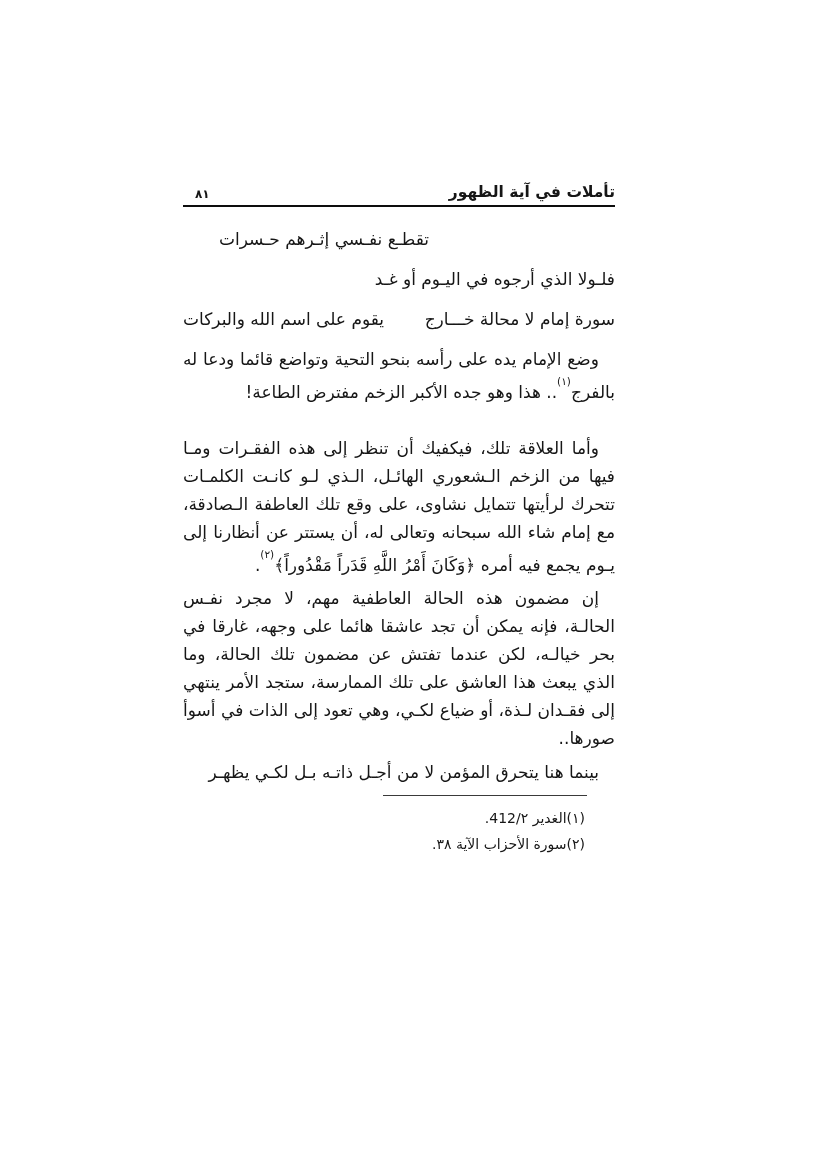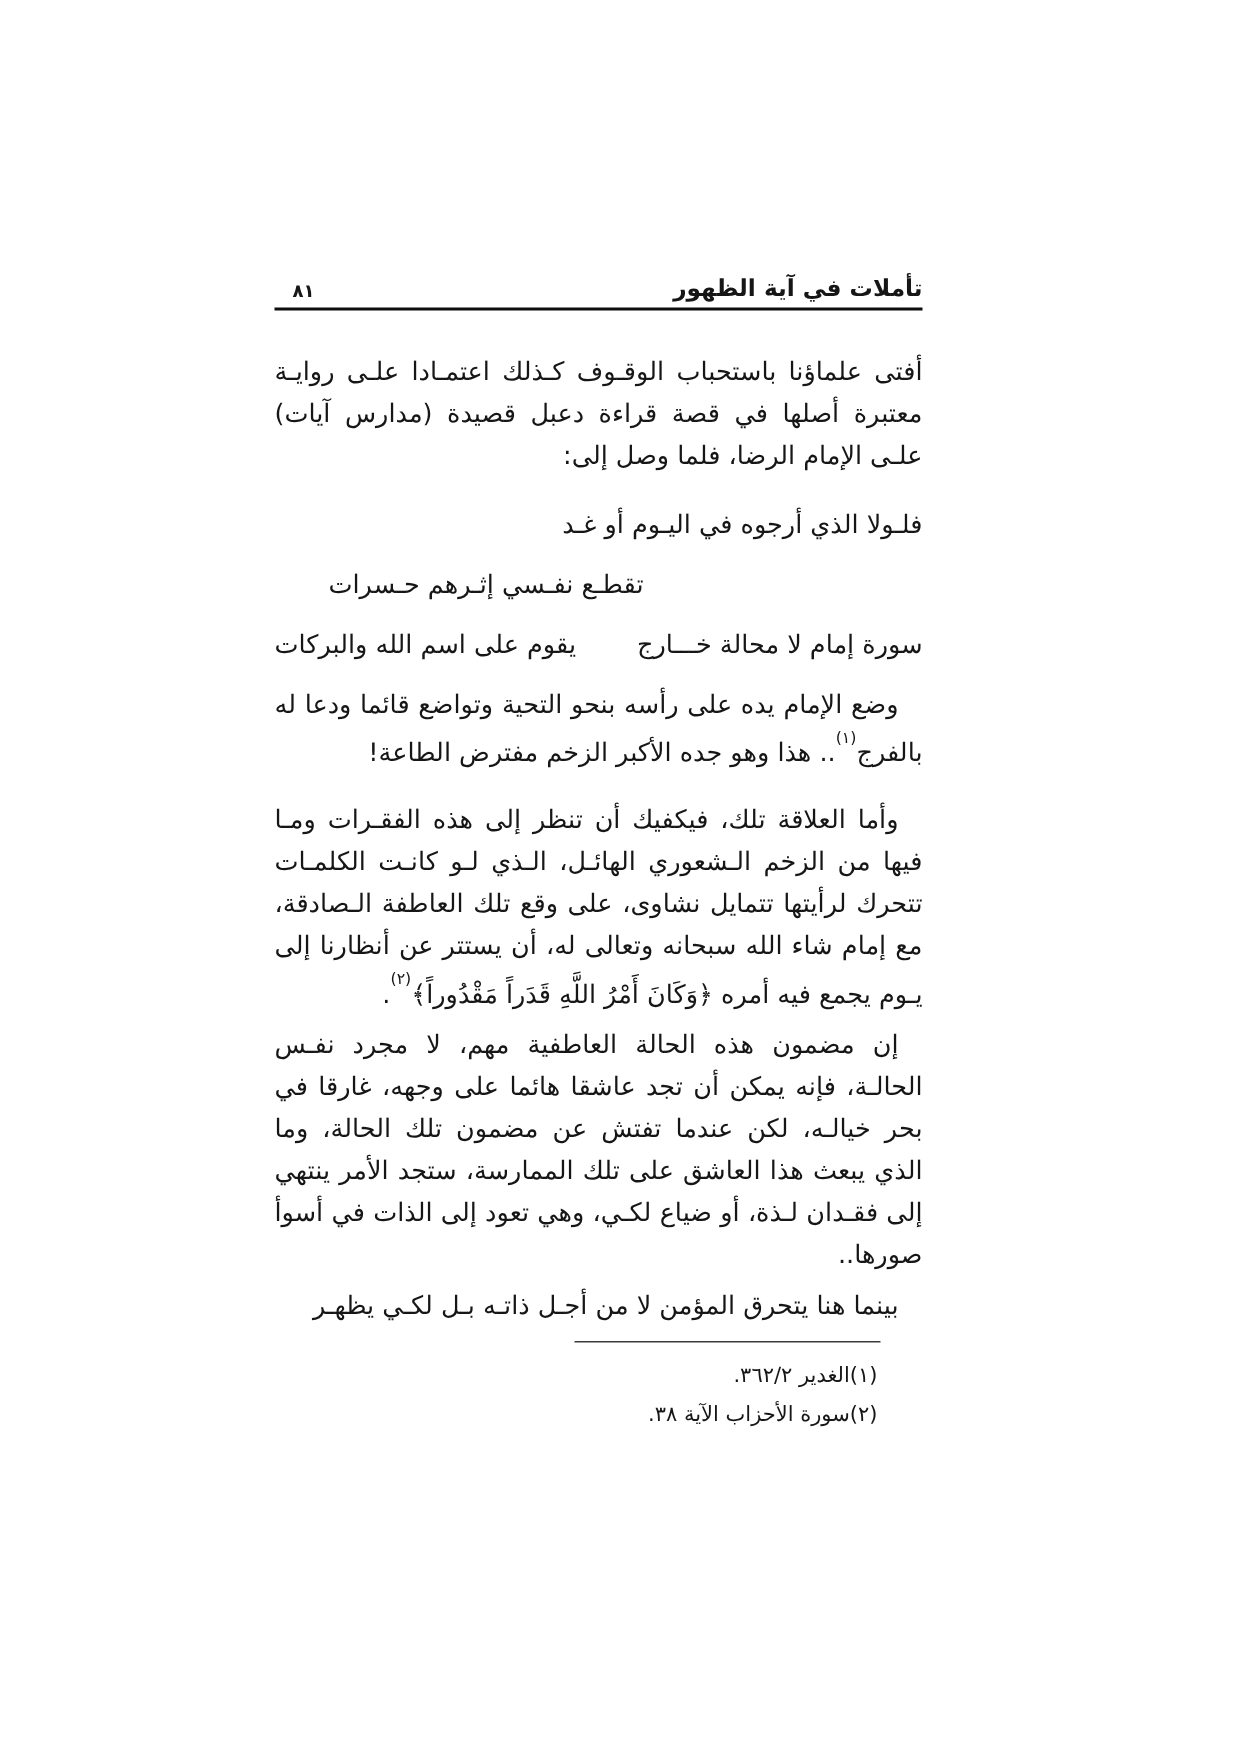--- a/index.html
+++ b/index.html
@@ -72,21 +72,21 @@
     display: flex;
     align-items: center;
   }
   .poetry-row.align-right { justify-content: flex-start; }
   .poetry-row.align-left  { justify-content: flex-end; padding-left: 36px; }
   .poetry-row.split {
     justify-content: space-between;
   }
   
   .para.p2 { margin-top: 6px; }
-  .para.p3 { margin-top: 16px; }
+  .para.p3 { margin-top: 28px; }
   .para.p4 { margin-top: 6px; }
   .para.p5 { margin-top: 6px; }
   
   .footnote-rule {
     margin: 9px 28px 0 0;
     width: 204px;
     border-top: 1.2px solid #3a3a3a;
   }
   .footnotes {
     margin: 9px 30px 0 0;
@@ -100,44 +100,43 @@
 <body>
 
 <div class="page">
   <div class="content">
 
     <div class="running-header">
       <span class="book-title">تأملات في آية الظهور</span>
       <span class="page-number">٨١</span>
     </div>
 
-    <p class="para first">أفتى علماؤنا باستحباب الوقـوف كـذلك اعتمـادا علـى روايـة معتبرة أصلها في قصة قراءة دعبل قصيدة (مدارس آيات) علـى الإمام الرضا، فلما وصل إلى:</p>
 
     <div class="poetry">
+      <div class="poetry-row align-left">
+        <span>تقطـع نفـسي إثـرهم حـسرات</span>
+      </div>
       <div class="poetry-row align-right">
         <span>فلـولا الذي أرجوه في اليـوم أو غـد</span>
-      </div>
-      <div class="poetry-row align-left">
-        <span>تقطـع نفـسي إثـرهم حـسرات</span>
       </div>
       <div class="poetry-row split">
         <span>سورة إمام لا محالة خـــارج</span>
         <span>يقوم على اسم الله والبركات</span>
       </div>
     </div>
 
     <p class="para indent p2"><span>وضع الإمام يده على رأسه بنحو التحية وتواضع قائما ودعا له بالفرج</span><sup class="fn-ref">(١)</sup><span>.. هذا وهو جده الأكبر الزخم مفترض الطاعة!</span></p>
 
     <p class="para indent p3"><span>وأما العلاقة تلك، فيكفيك أن تنظر إلى هذه الفقـرات ومـا فيها من الزخم الـشعوري الهائـل، الـذي لـو كانـت الكلمـات تتحرك لرأيتها تتمايل نشاوى، على وقع تلك العاطفة الـصادقة، مع إمام شاء الله سبحانه وتعالى له، أن يستتر عن أنظارنا إلى يـوم يجمع فيه أمره </span><span>﴿وَكَانَ أَمْرُ اللَّهِ قَدَراً مَقْدُوراً﴾</span><sup class="fn-ref">(٢)</sup><span>.</span></p>
 
     <p class="para indent p4">إن مضمون هذه الحالة العاطفية مهم، لا مجرد نفـس الحالـة، فإنه يمكن أن تجد عاشقا هائما على وجهه، غارقا في بحر خيالـه، لكن عندما تفتش عن مضمون تلك الحالة، وما الذي يبعث هذا العاشق على تلك الممارسة، ستجد الأمر ينتهي إلى فقـدان لـذة، أو ضياع لكـي، وهي تعود إلى الذات في أسوأ صورها..</p>
 
     <p class="para indent p5">بينما هنا يتحرق المؤمن لا من أجـل ذاتـه بـل لكـي يظهـر</p>
 
     <div class="footnote-rule"></div>
 
     <div class="footnotes">
-      <div class="footnote-line">(١)الغدير ٣٦٢/٢.</div>
+      <div class="footnote-line">(١)الغدير 412/٢.</div>
       <div class="footnote-line">(٢)سورة الأحزاب الآية ٣٨.</div>
     </div>
 
   </div>
 </div>
 
 </body></html>

